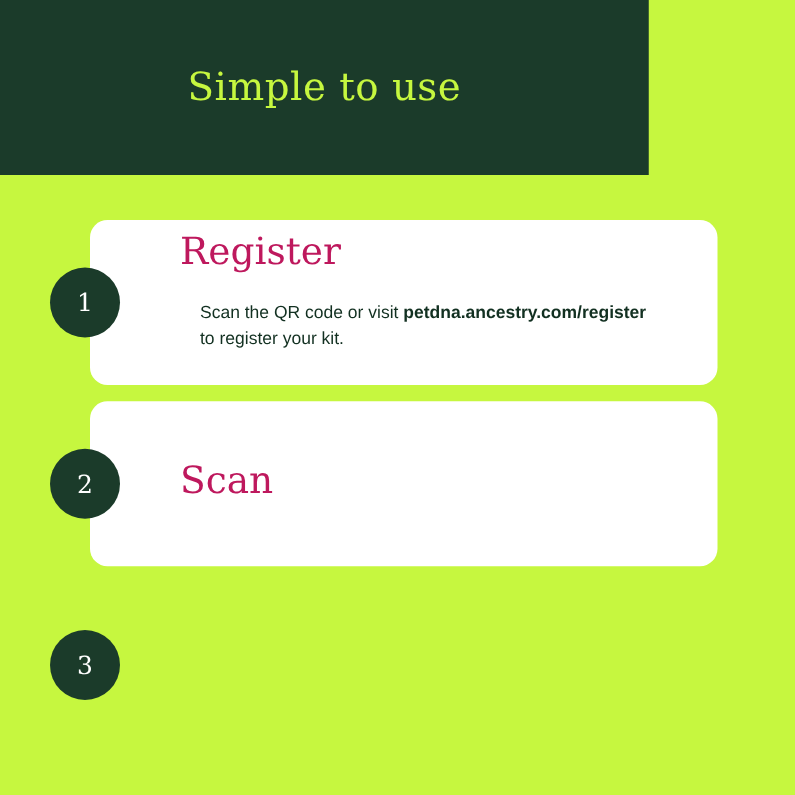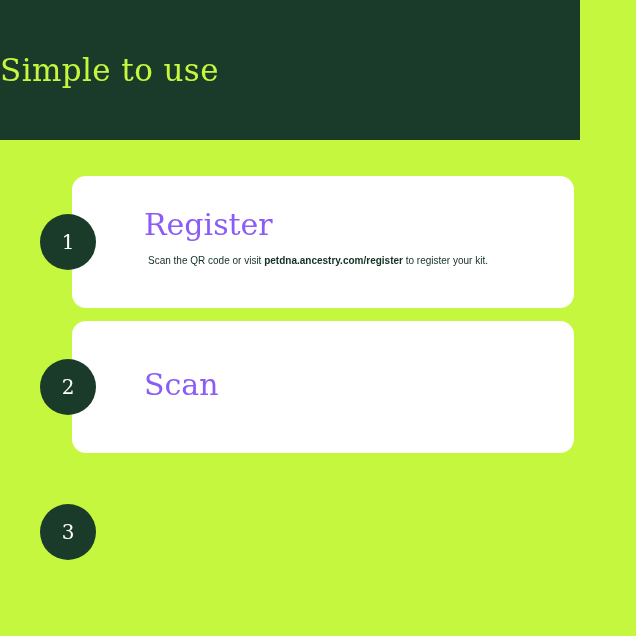--- a/index.html
+++ b/index.html
@@ -17,26 +17,26 @@
     position: relative;
     width: 636px;
     height: 636px;
     background: #c6f73f;
     overflow: hidden;
   }
   .header {
     position: absolute;
     top: 0;
     left: 0;
-    width: 580px;
+    width: 519px;
     height: 140px;
     background: #1b3b2a;
     display: flex;
     align-items: center;
-    justify-content: flex-start;
+    justify-content: center;
   }
   .header-title {
     font-family: "DejaVu Serif", "Liberation Serif", serif;
     font-size: 31px;
     color: #c6f73f;
     letter-spacing: 0.4px;
     font-weight: 400;
   }
   .steps {
     position: absolute;
@@ -82,29 +82,29 @@
     justify-content: center;
     font-size: 20px;
     font-weight: 400;
     z-index: 3;
     font-family: "DejaVu Serif", "Liberation Serif", serif;
   }
   .step-title {
     font-family: "DejaVu Serif", "Liberation Serif", serif;
     font-size: 30px;
     line-height: 34px;
-    color: #8b5cf6;
+    color: #be185d;
     font-weight: 400;
     margin: 0 0 4px 0;
   }
   .step-body {
-    font-size: 10px;
+    font-size: 14px;
     line-height: 21px;
     color: #123021;
-    margin: 4px;
+    margin: 16px;
     max-width: 400px;
   }
   .step-body b {
     font-weight: 700;
   }
   
   .step.first .card { padding-top: 16px; }
 </style>
 </head>
 <body>

